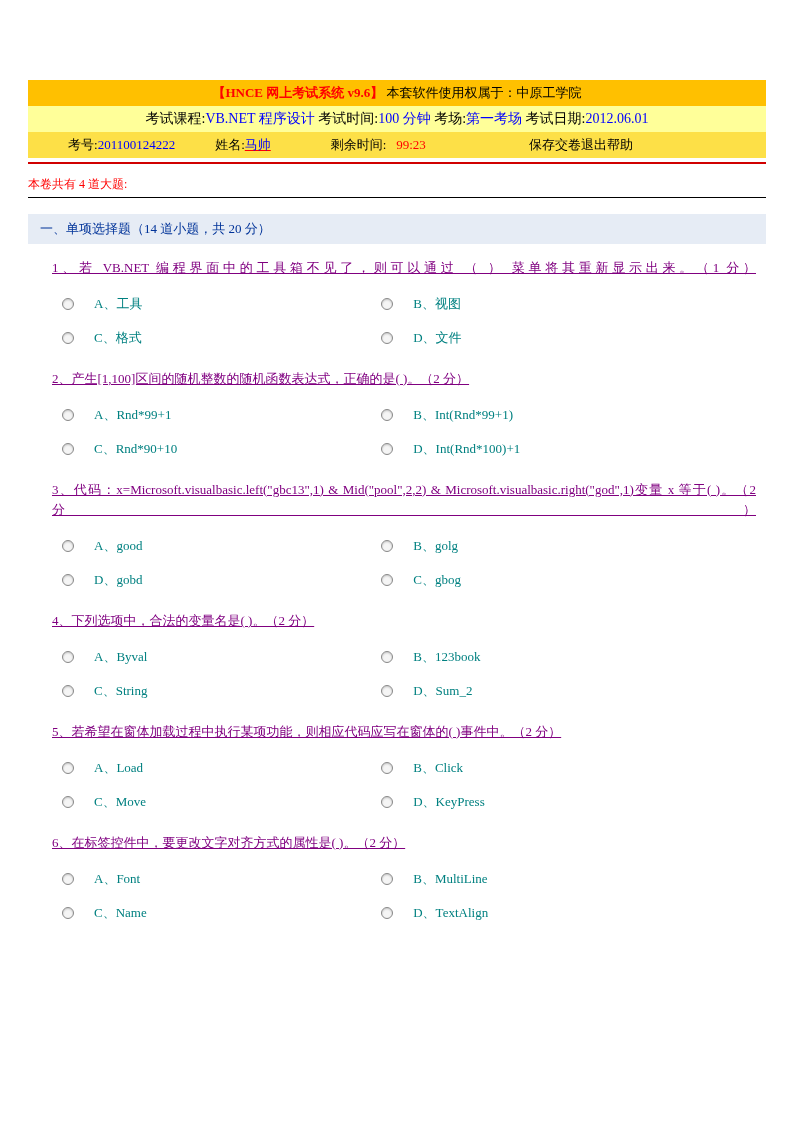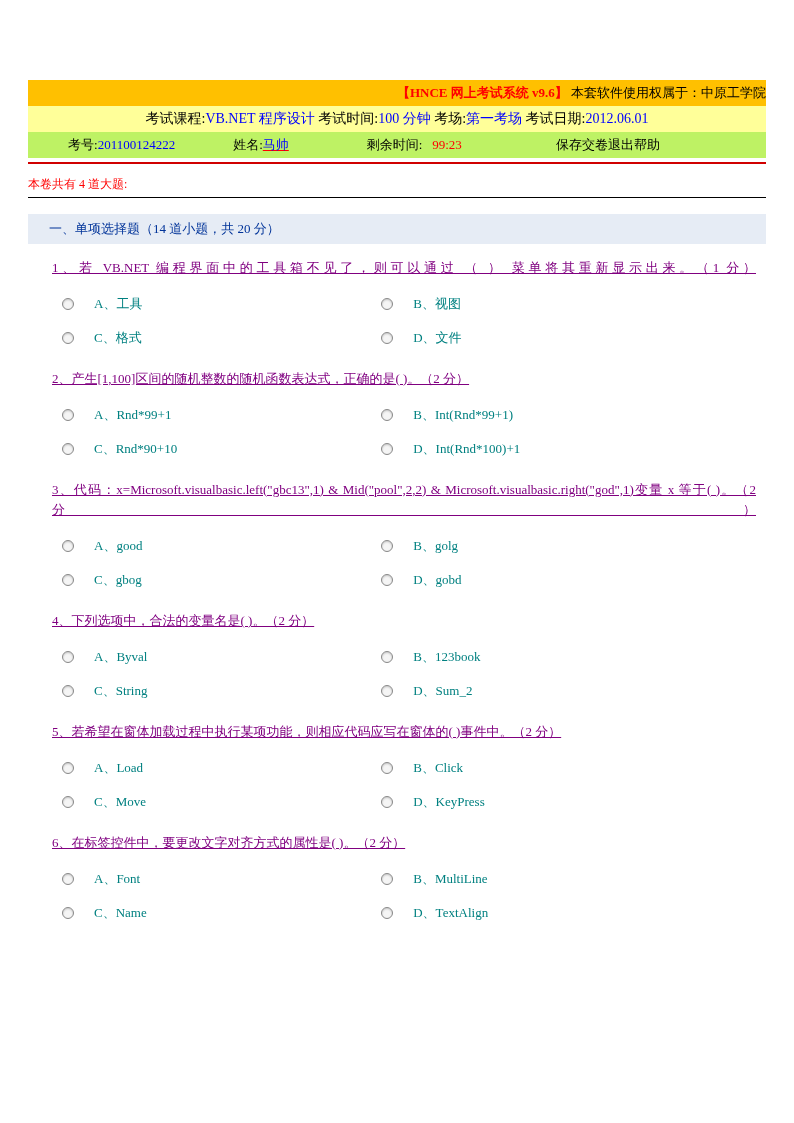--- a/index.html
+++ b/index.html
@@ -9,38 +9,37 @@
     font-family: "SimSun", "宋体", serif;
     font-size: 13px;
     background: #fff;
     width: 794px;
   }
   .page {
     padding: 80px 28px 20px 28px;
   }
   .header-bar1 {
     background: #ffc000;
-    text-align: right;
+    text-align: center;
     padding: 4px 0;
     font-size: 13px;
   }
   .header-bar1 .red { color: #ff0000; font-weight: bold; }
   .header-bar1 .normal { color: #000; }
   .header-bar2 {
     background: #ffff99;
     text-align: center;
     padding: 4px 0;
     font-size: 14px;
   }
   .header-bar3 {
-    background: #bef264;
+    background: #fde047;
     padding: 4px 10px;
     font-size: 13px;
     display: flex;
-    gap: 18px;
   }
   .header-bar3 .seg { white-space: pre; }
   .black { color: #000; }
   .blue { color: #0000ff; }
   .red { color: #ff0000; }
   .underline-red { text-decoration: underline; text-decoration-color: #ff0000; }
   .red-rule {
     border: none;
     border-top: 2px solid #d00000;
     margin: 4px 0 12px 0;
@@ -51,21 +50,21 @@
     margin: 8px 0 4px 0;
   }
   .black-rule {
     border: none;
     border-top: 1.5px solid #000;
     margin: 2px 0 16px 0;
   }
   .section-header {
     background: #e6ecf5;
     color: #003399;
-    padding: 6px 21px;
+    padding: 6px 12px;
     font-size: 13px;
     margin-bottom: 10px;
   }
   .question-text {
     color: #800080;
     padding: 4px 10px 8px 24px;
     font-size: 13px;
     line-height: 1.6;
     text-align: justify;
     text-decoration: underline;
@@ -170,26 +169,26 @@
         <div class="option">
           <span class="radio"></span>
           <span class="lbl">A、good</span>
         </div>
         <div class="option">
           <span class="radio"></span>
           <span class="lbl">B、golg</span>
         </div>
         <div class="option">
           <span class="radio"></span>
+          <span class="lbl">D、gobd</span>
+        </div>
+        <div class="option">
+          <span class="radio"></span>
           <span class="lbl">C、gbog</span>
         </div>
-        <div class="option">
-          <span class="radio"></span>
-          <span class="lbl">D、gobd</span>
-        </div>
       </div>
       <div class="question-text">4、下列选项中，合法的变量名是(    )。（2 分）</div>
       <div class="options">
         <div class="option">
           <span class="radio"></span>
           <span class="lbl">A、Byval</span>
         </div>
         <div class="option">
           <span class="radio"></span>
           <span class="lbl">B、123book</span>

